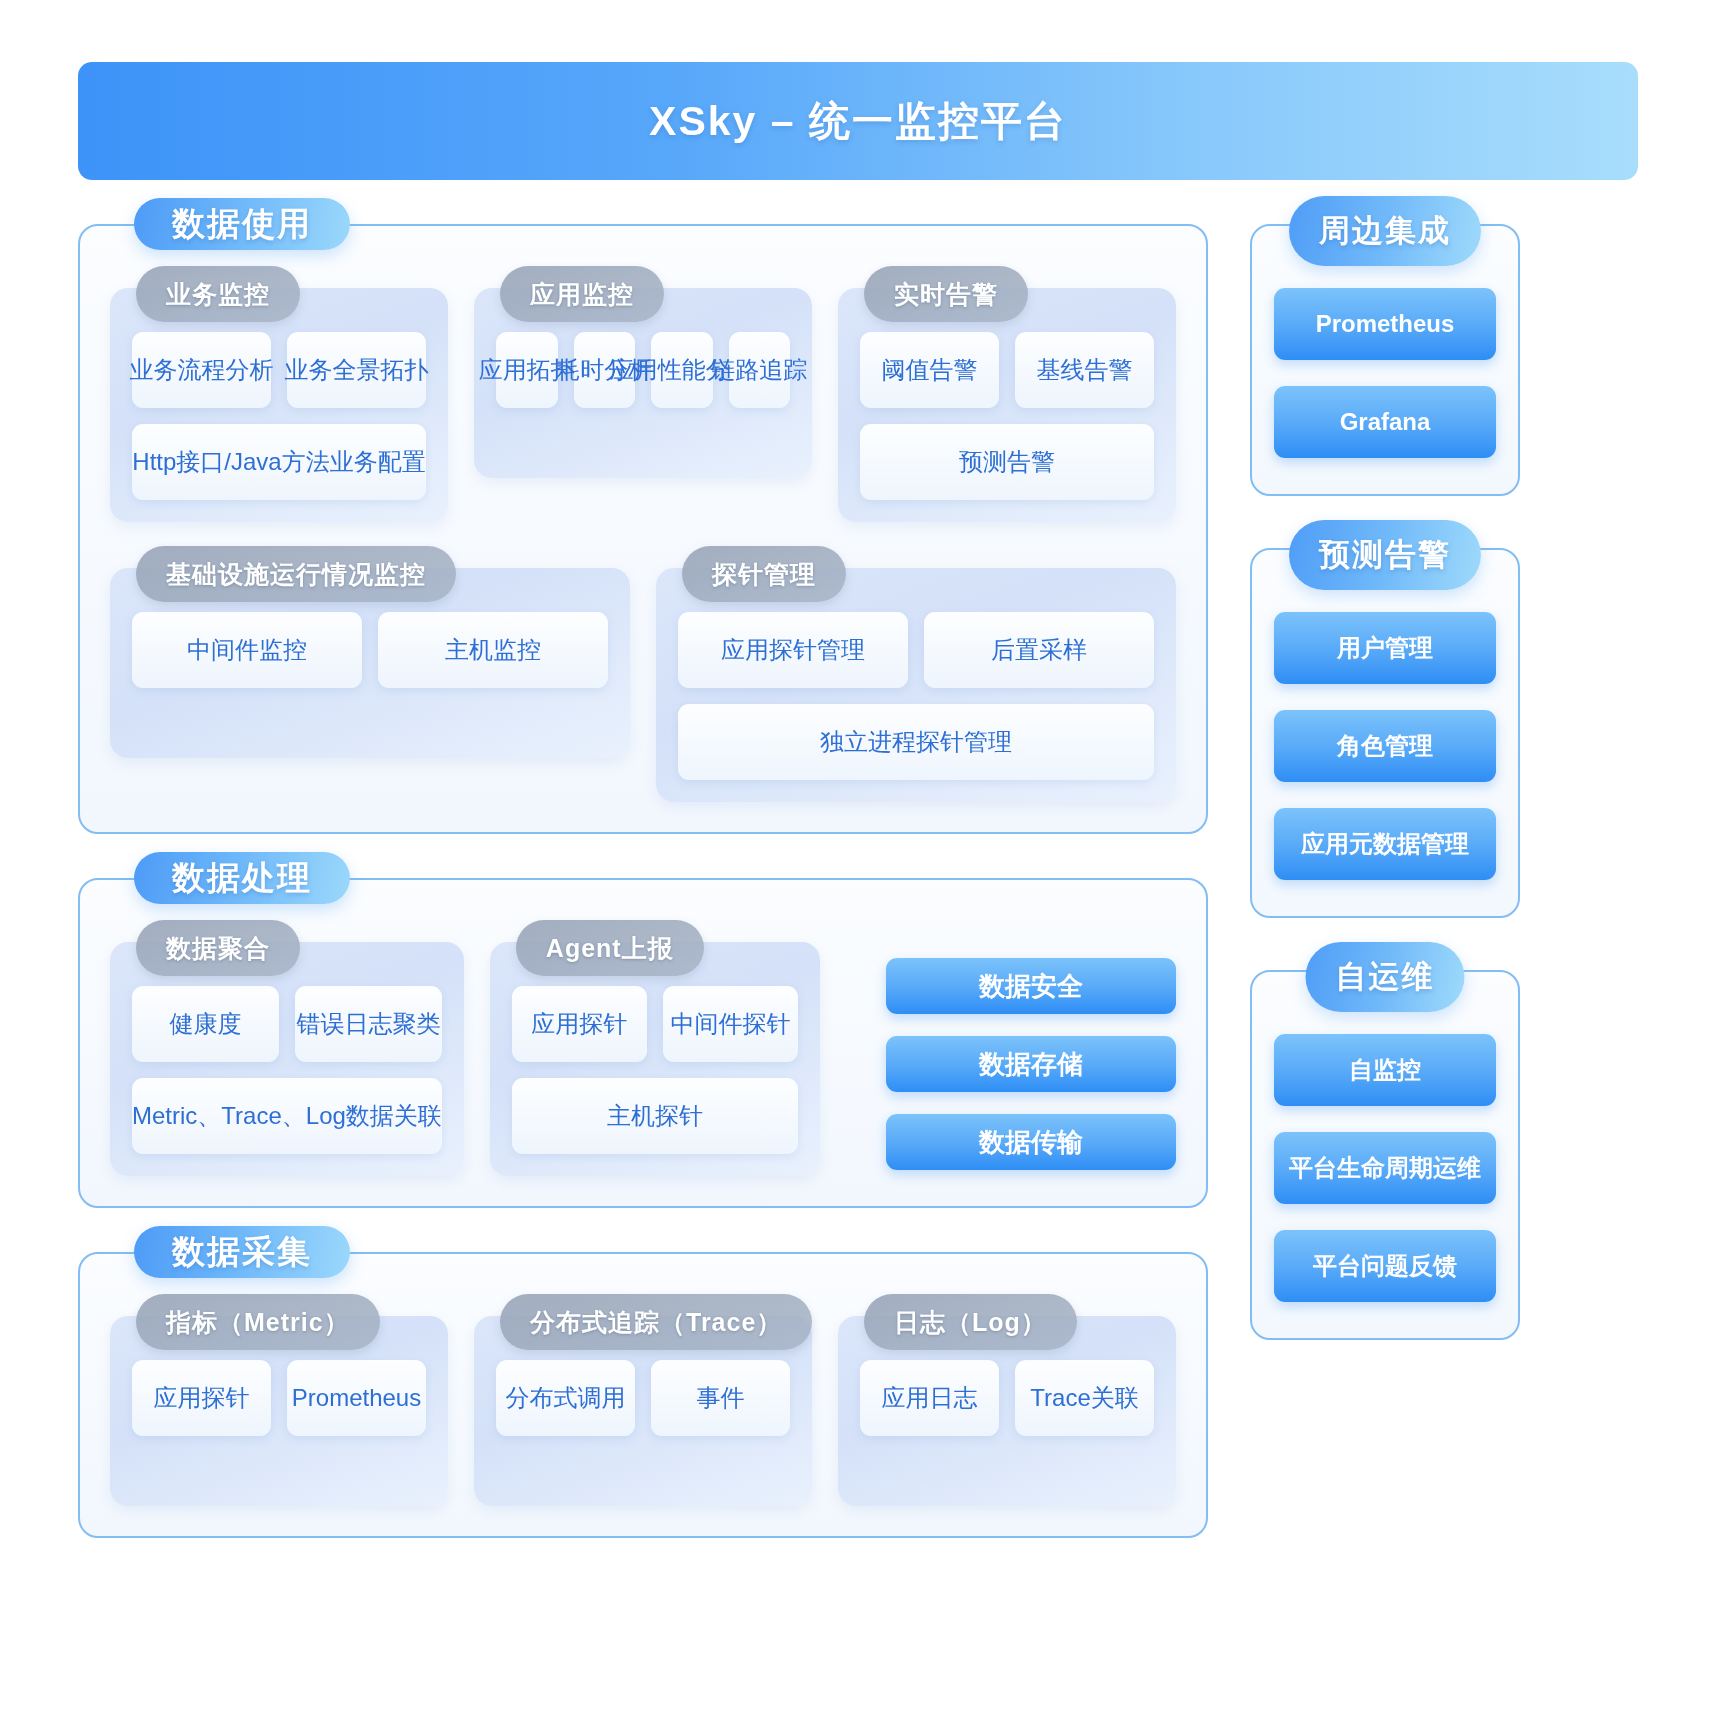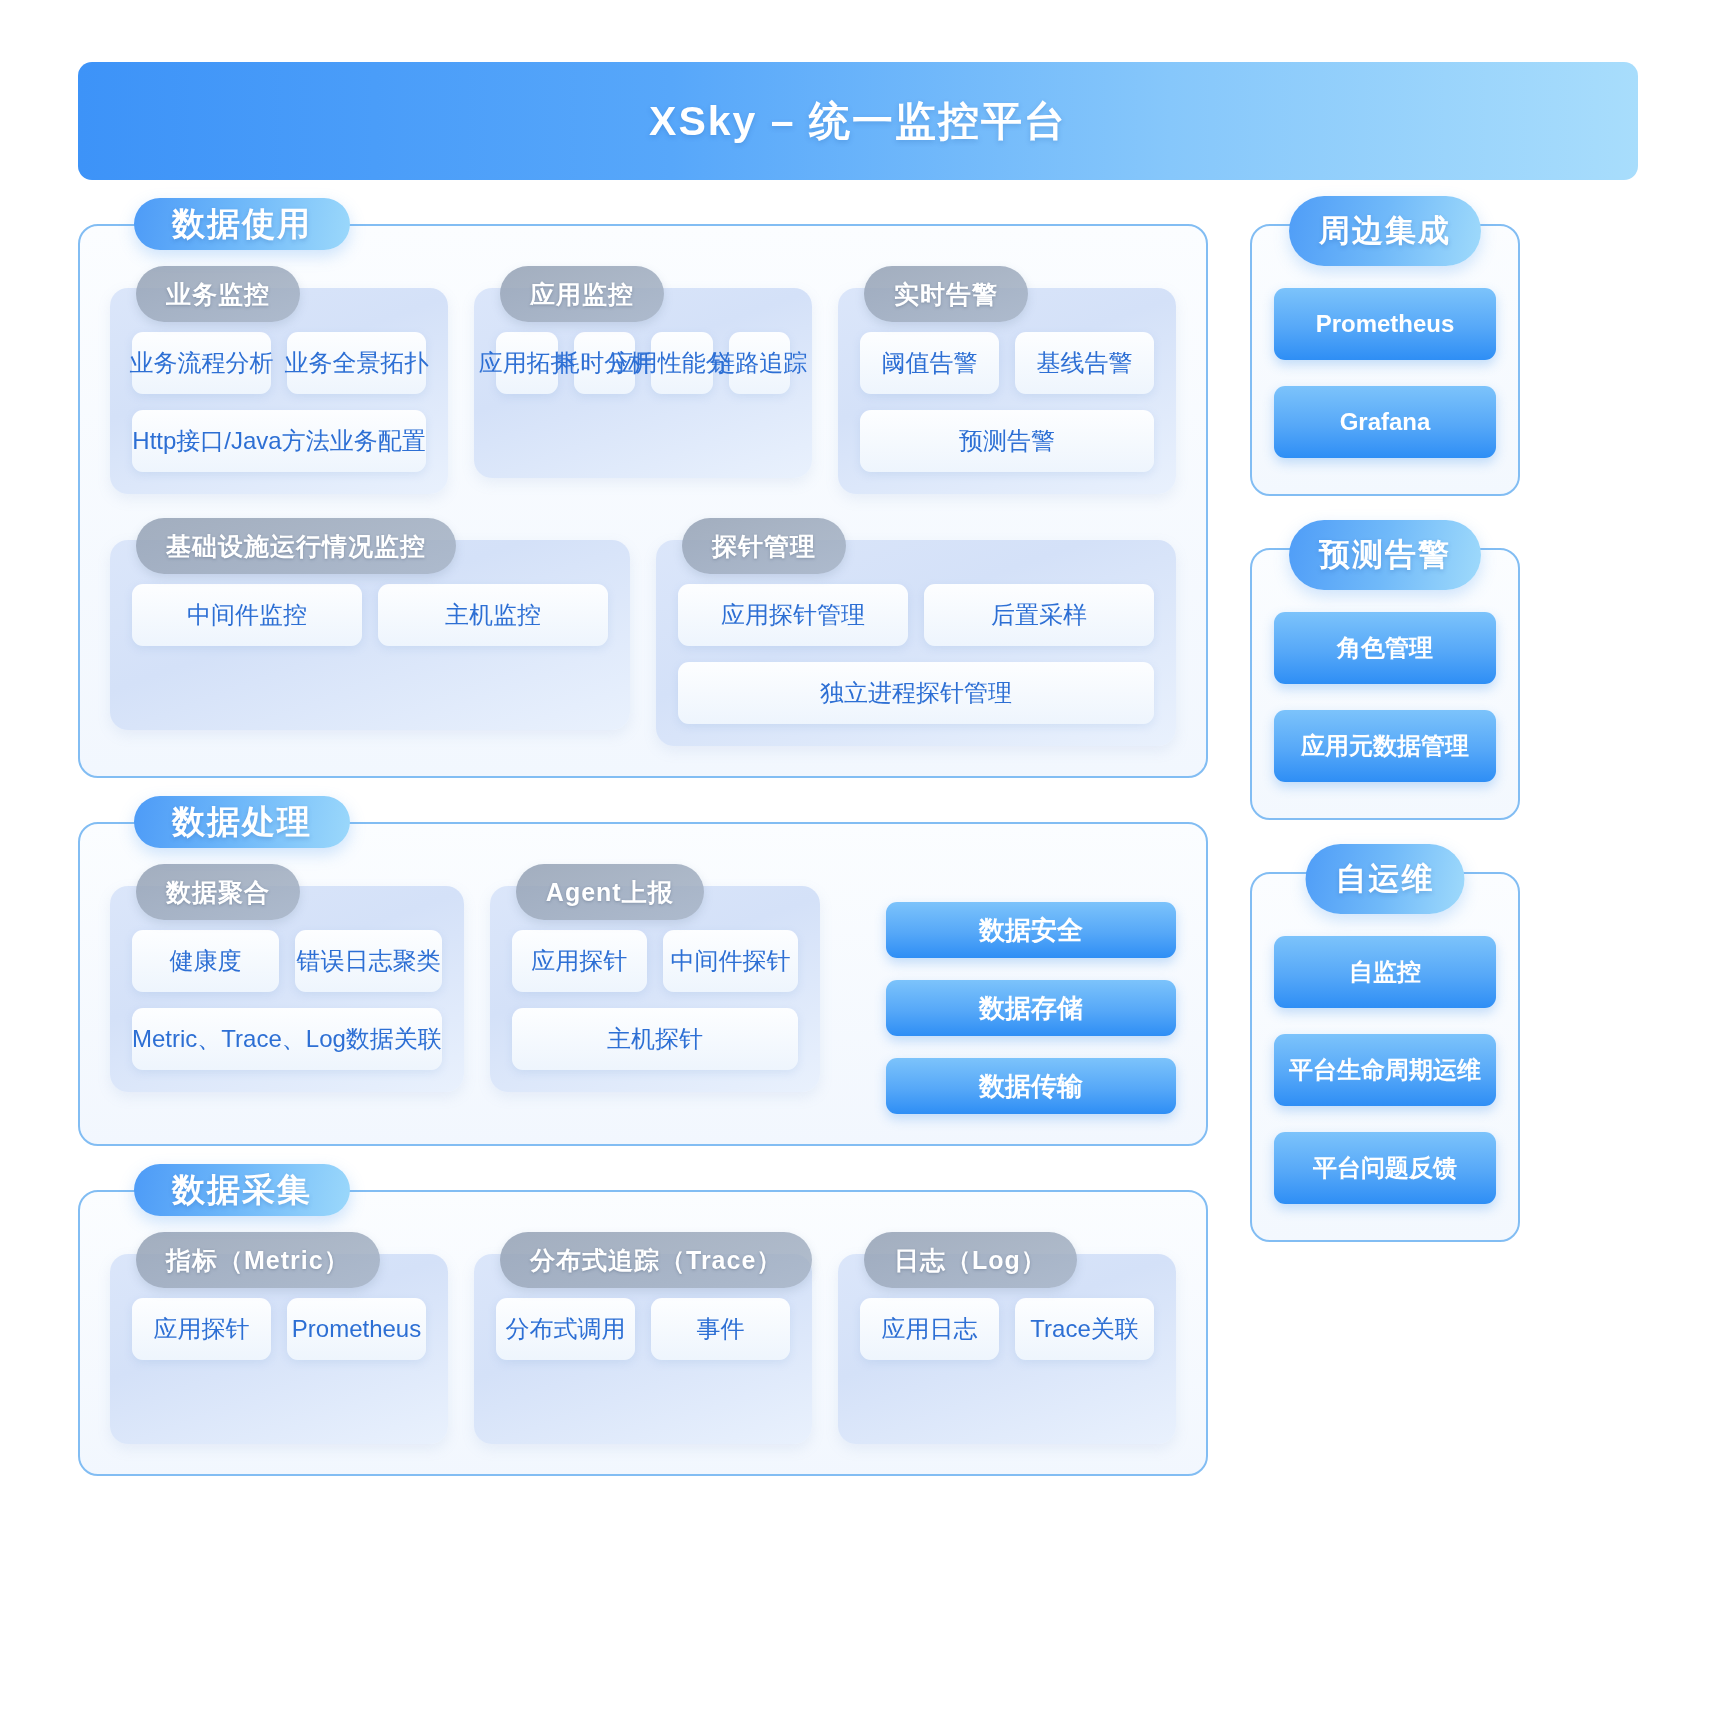--- a/index.html
+++ b/index.html
@@ -98,21 +98,21 @@
     font-weight: 600;
     letter-spacing: 1px;
     white-space: nowrap;
     text-shadow: 0 1px 3px rgba(60,80,110,.35);
     box-shadow: 0 4px 10px rgba(120,140,170,.22);
   }
   .group-items { display: flex; flex-wrap: wrap; gap: 16px; }
   .chip {
     flex: 1 1 0;
     min-width: 0;
-    height: 62px;
+    height: 76px;
     border-radius: 11px;
     background: linear-gradient(180deg, #fdfeff 0%, #eef5fd 100%);
     color: #2d6fd4;
     font-size: 24px;
     display: flex;
     align-items: center;
     justify-content: center;
     white-space: nowrap;
     box-shadow: 0 3px 8px rgba(130,165,215,.18);
   }
@@ -313,20 +313,21 @@
         <div class="rail">
           <div class="rail-pill">周边集成</div>
           <div class="rail-panel">
             <div class="btn-blue">Prometheus</div>
             <div class="btn-blue">Grafana</div>
           </div>
         </div>
         <div class="rail">
           <div class="rail-pill">预测告警</div>
           <div class="rail-panel">
+            <div class="btn-blue">用户管理</div>
             <div class="btn-blue">角色管理</div>
             <div class="btn-blue">应用元数据管理</div>
           </div>
         </div>
         <div class="rail">
           <div class="rail-pill">自运维</div>
           <div class="rail-panel">
             <div class="btn-blue">自监控</div>
             <div class="btn-blue">平台生命周期运维</div>
             <div class="btn-blue">平台问题反馈</div>

